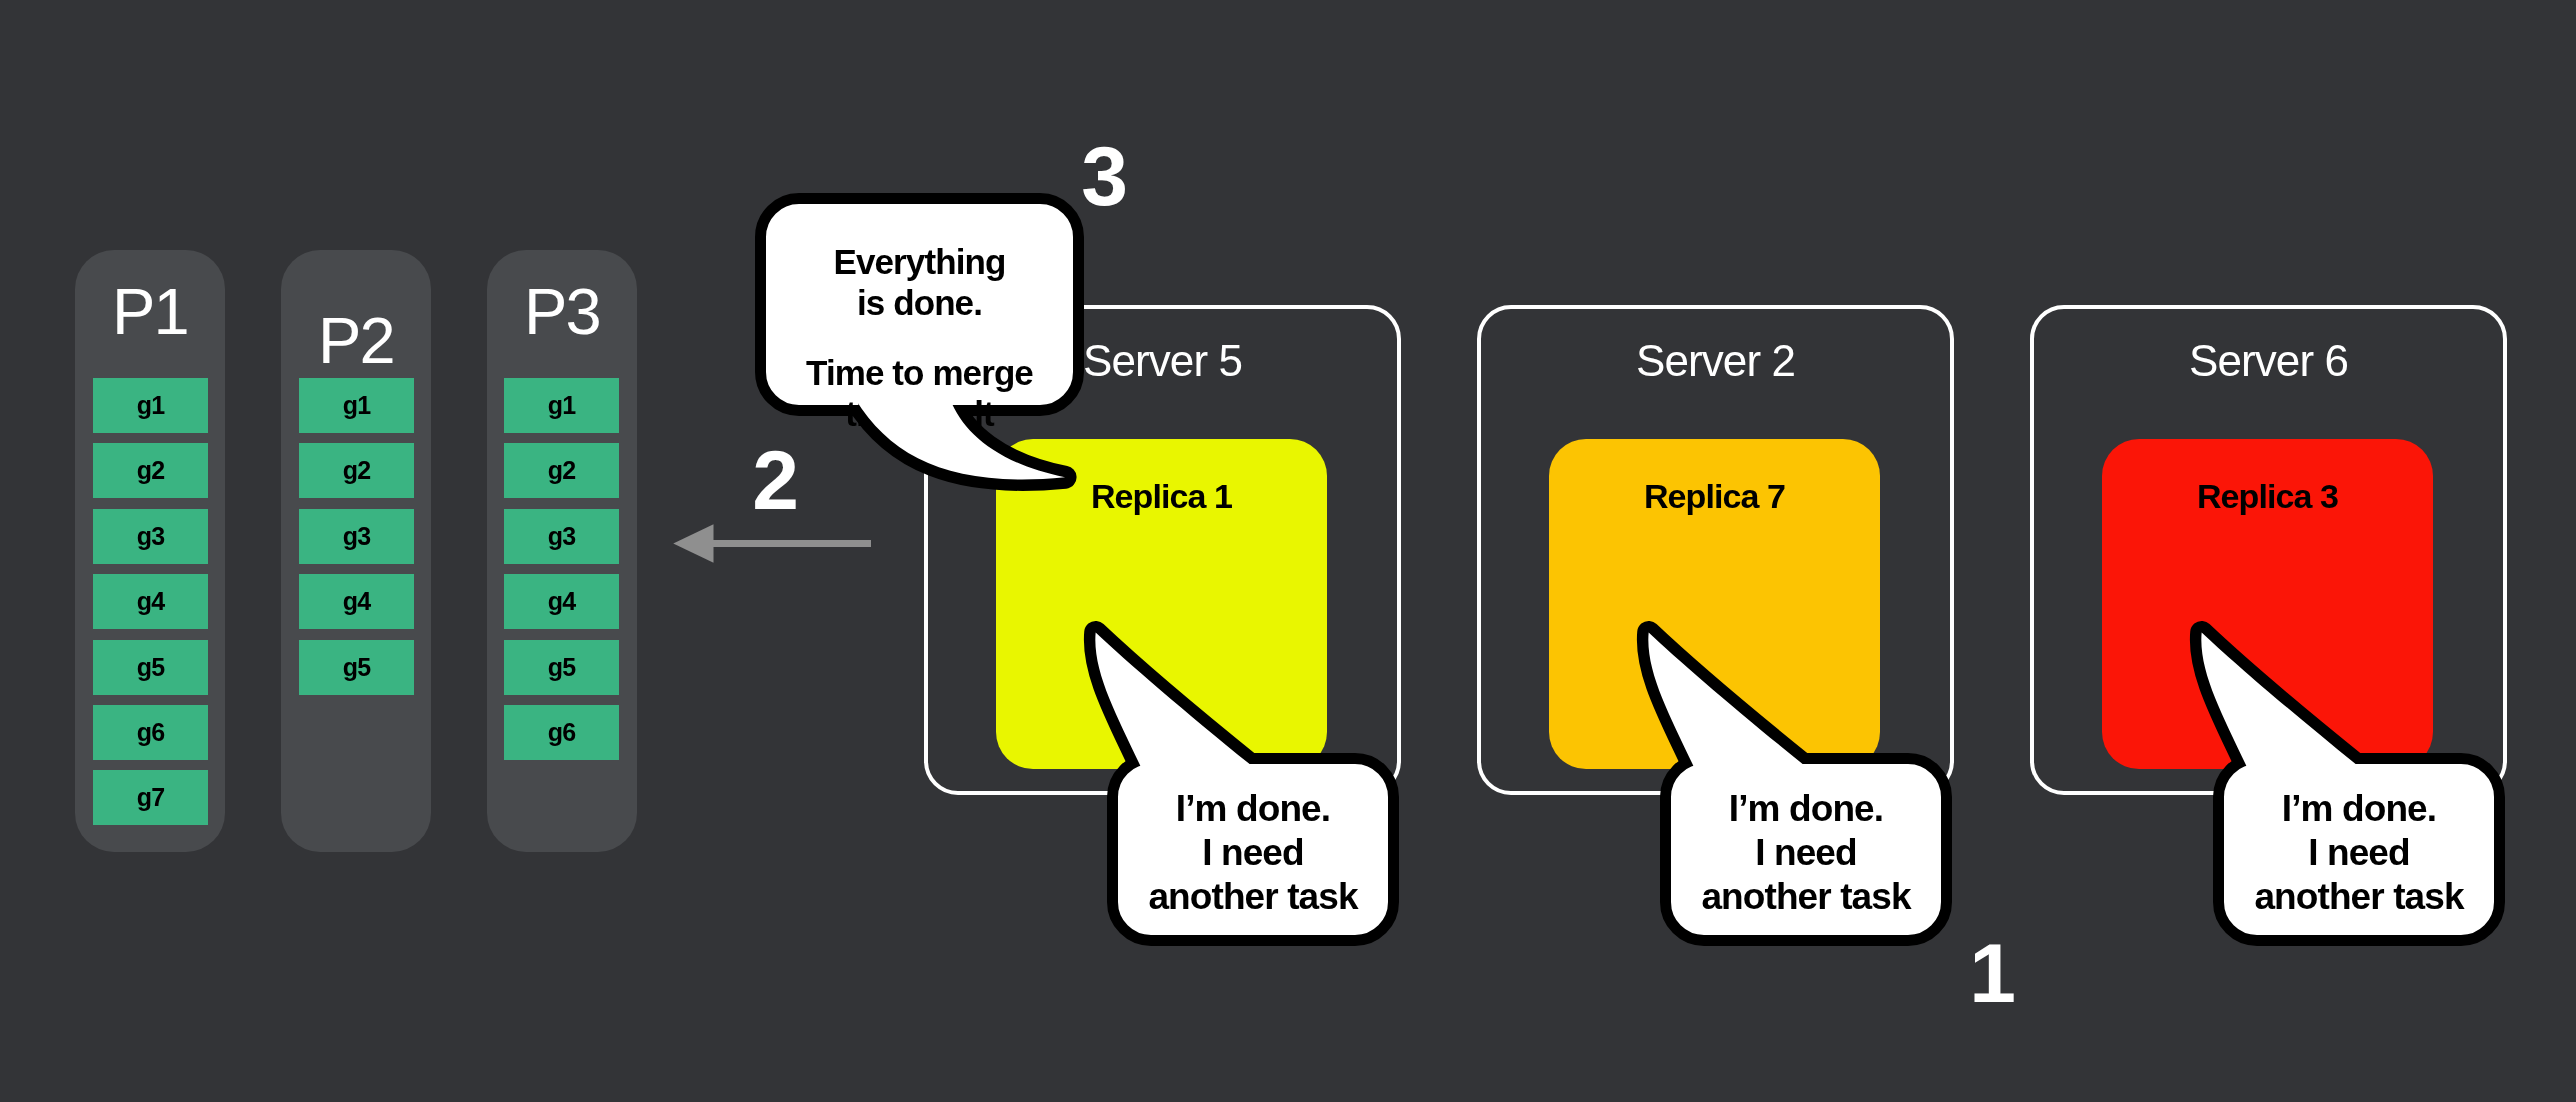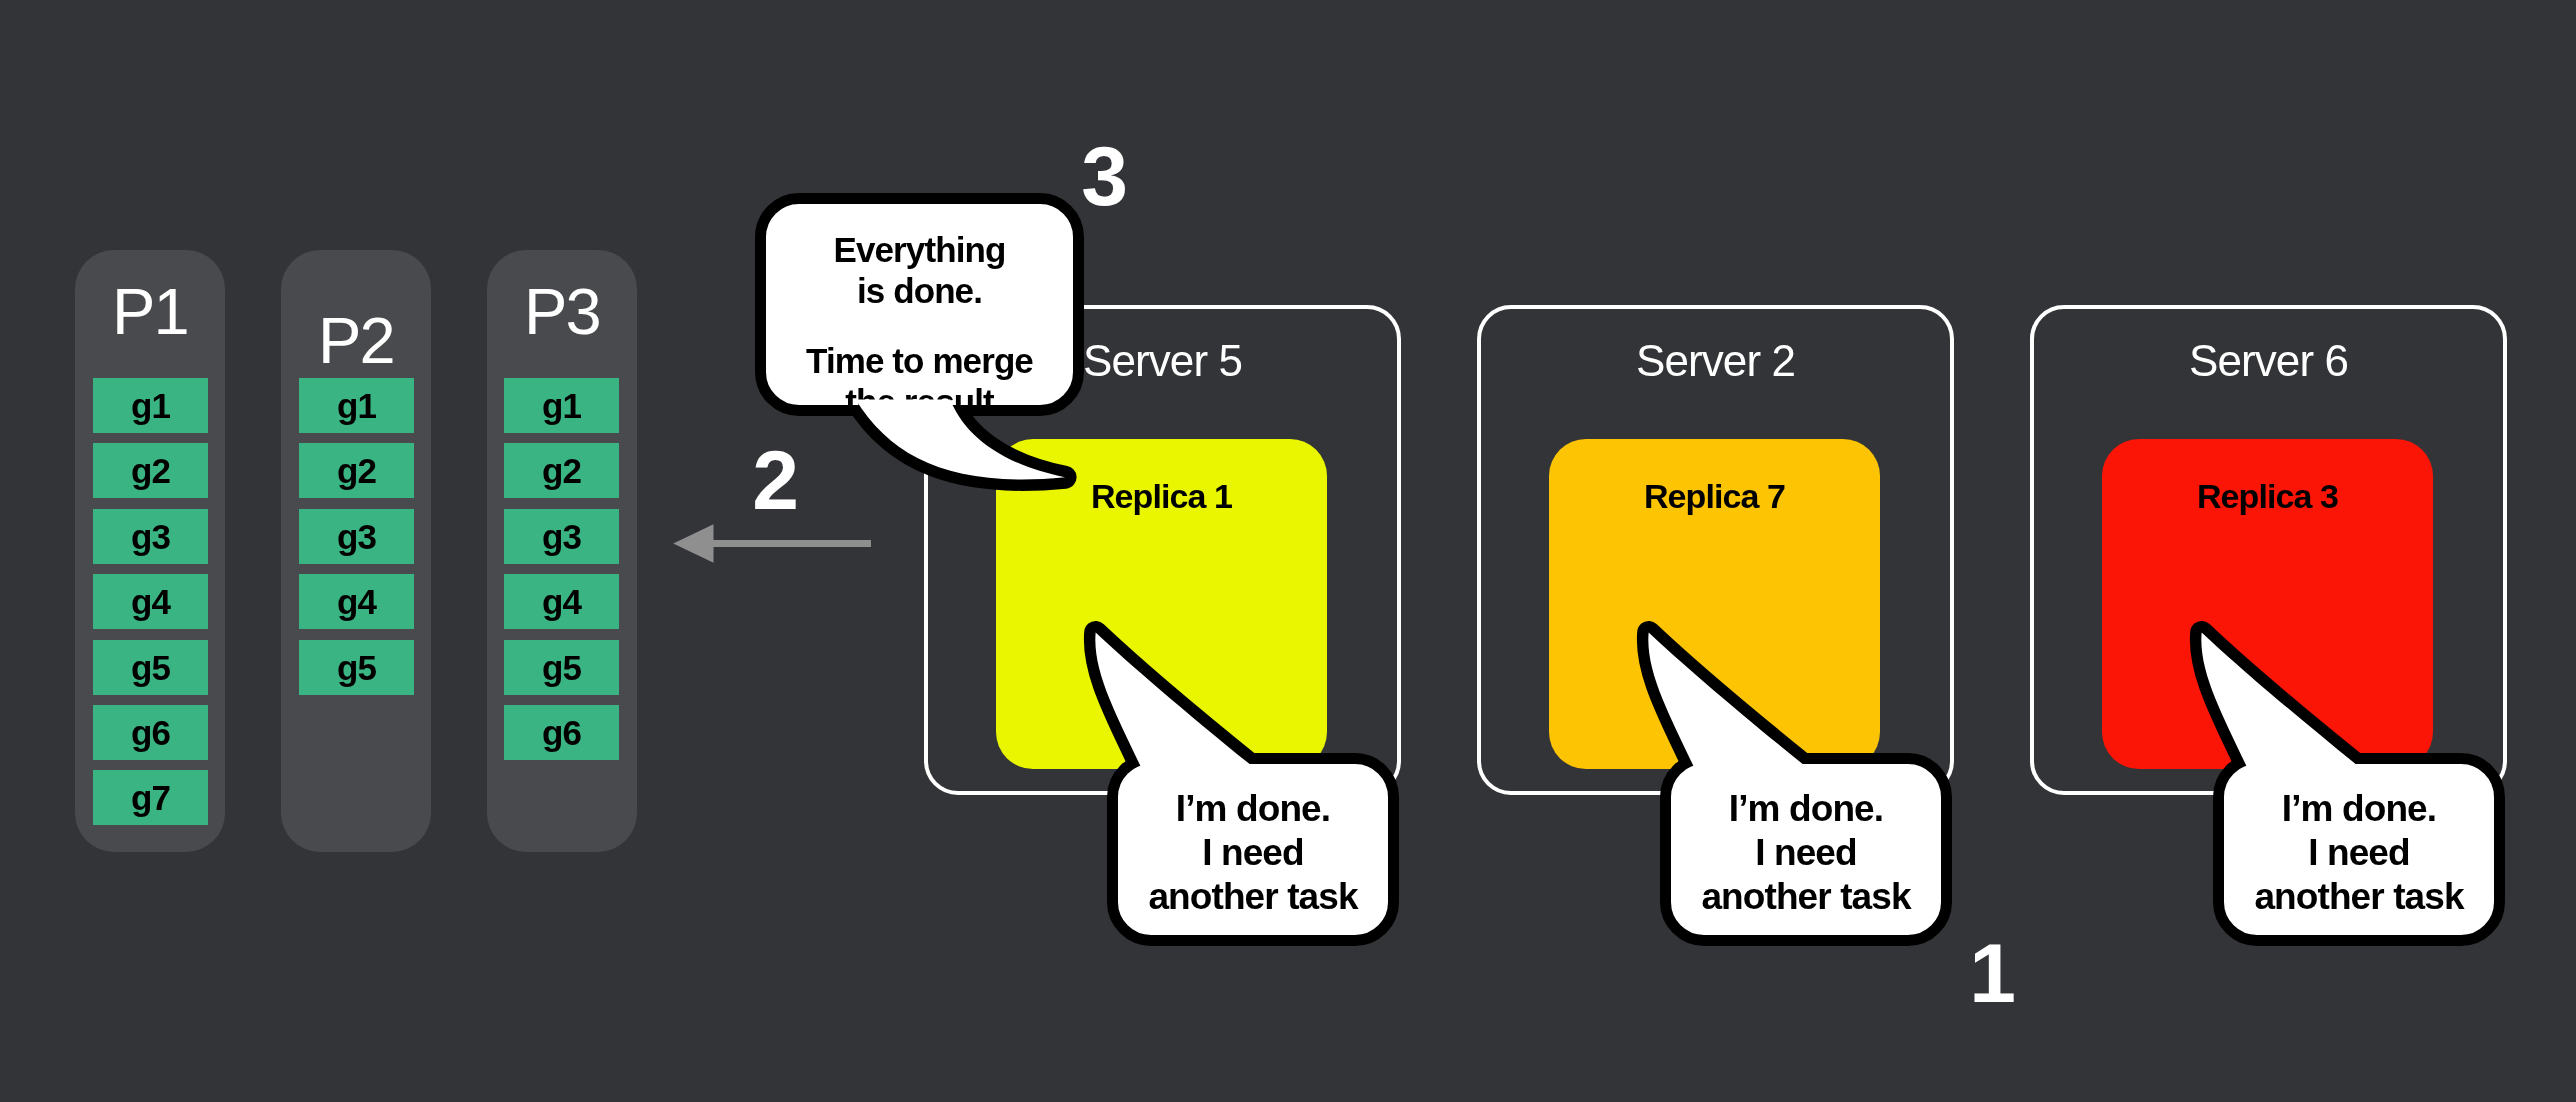--- a/index.html
+++ b/index.html
@@ -7,41 +7,41 @@
     position:relative;width:2576px;height:1102px;overflow:hidden;
     background:#333437;
     font-family:"Liberation Sans","DejaVu Sans",sans-serif;
   }
   .abs{position:absolute;}
   
   .partition{position:absolute;top:250px;width:150px;height:602px;background:#484a4d;border-radius:39px;}
   .p-label{position:absolute;top:280px;width:150px;height:64px;line-height:64px;text-align:center;
     font-size:65px;font-weight:normal;color:#ffffff;letter-spacing:-1.8px;}
   .task{position:absolute;width:115px;height:55px;line-height:55px;text-align:center;
-    background:#3ab482;color:#000000;font-size:35px;font-weight:bold;letter-spacing:-0.9px;}
+    background:#3ab482;color:#000000;font-size:25px;font-weight:bold;letter-spacing:-0.9px;}
   
   .stepnum{position:absolute;width:115px;text-align:center;font-size:84px;line-height:85px;
     font-weight:bold;color:#ffffff;}
   
   .server{position:absolute;top:305px;width:477px;height:490px;border:4.4px solid #ffffff;
     border-radius:34px;box-sizing:border-box;background:transparent;}
   .server-title{position:absolute;top:337px;width:477px;height:48px;line-height:48px;text-align:center;
     color:#ffffff;font-size:44px;font-weight:400;letter-spacing:-0.9px;}
   .replica{position:absolute;top:439px;width:331px;height:330px;border-radius:37px;}
   .replica-label{margin-top:37px;text-align:center;font-size:34px;line-height:41px;
     font-weight:bold;color:#000000;letter-spacing:-0.9px;}
   
   .bubble{position:absolute;background:#ffffff;border:11.5px solid #000000;box-sizing:border-box;
     border-radius:44px;}
   .bubble-sm{top:753px;width:292px;height:193px;}
   .bubble-text{padding-top:23px;text-align:center;white-space:pre-line;color:#000000;
     font-size:37px;line-height:44px;font-weight:bold;letter-spacing:-0.9px;}
   .merge-bubble{left:755px;top:193px;width:329px;height:223px;}
   .merge-text{padding-top:25px;text-align:center;white-space:pre-line;color:#000000;
-    font-size:35px;line-height:41px;font-weight:bold;letter-spacing:-0.9px;}
+    font-size:35px;line-height:41px;font-weight:bold;letter-spacing:-0.9px;margin-top:12px;}
   .merge-text2{margin-top:3.5px;}
   svg.tail{position:absolute;overflow:visible;}
   .tail-stroke{fill:#ffffff;stroke:#000000;stroke-width:26;stroke-linejoin:round;stroke-linecap:round;}
   .tail-fill{fill:#ffffff;}
 </style>
 </head>
 <body>
 
 <div class="stage" style="background: rgb(51, 52, 55);">
 

